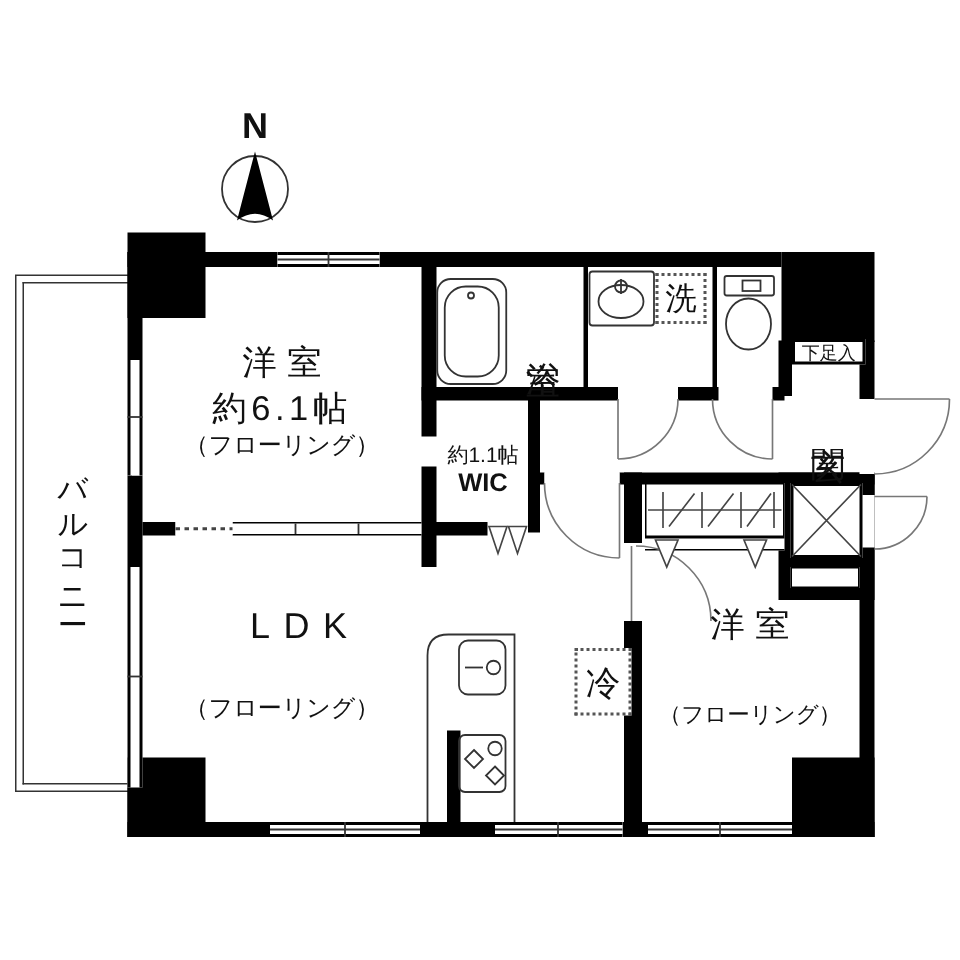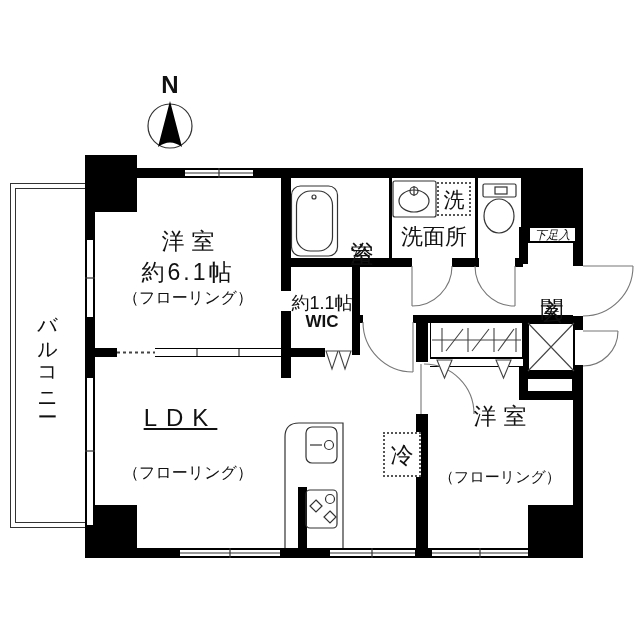--- a/index.html
+++ b/index.html
@@ -161,29 +161,28 @@
 
   <div class="lbl vert" style="left:31px;top:268px;width:34px;height:175px;font-size:20px;letter-spacing:3px;">バルコニー</div>
 
   <div class="lbl" style="left:108px;top:227px;width:160px;height:28px;font-size:23px;letter-spacing:7px;text-indent:7px;">洋室</div>
   <div class="lbl" style="left:108px;top:257px;width:160px;height:30px;font-size:23px;letter-spacing:3px;">約6.1帖</div>
   <div class="lbl" style="left:98px;top:288px;width:180px;height:20px;font-size:16px;">（フローリング）</div>
 
   <div class="lbl vert" style="left:346px;top:192px;width:32px;height:62px;font-size:23px;">浴室</div>
 
   <div class="lbl" style="left:438px;top:183px;width:32px;height:32px;font-size:21px;">洗</div>
-  <div class="lbl" style="left:389px;top:223px;width:90px;height:28px;font-size:22px;">洗面所</div>
 
-  <div class="lbl" style="left:528px;top:227px;width:49px;height:15px;font-size:12px;font-style:italic;">下足入</div>
+  <div class="lbl" style="left:528px;top:227px;width:49px;height:15px;font-size:12px;">下足入</div>
   <div class="lbl vert" style="left:535px;top:248px;width:34px;height:64px;font-size:23px;">玄関</div>
 
   <div class="lbl" style="left:291px;top:273px;width:62px;height:20px;font-size:17px;font-weight:700;margin-top:38px;">WIC</div>
-  <div class="lbl" style="left:289px;top:294px;width:66px;height:17px;font-size:18px;">約1.1帖</div>
+  <div class="lbl" style="left:289px;top:294px;width:66px;height:17px;font-size:14px;">約1.1帖</div>
 
-  <div class="lbl" style="left:96px;top:404px;width:160px;height:28px;font-size:24px;letter-spacing:9px;text-indent:9px;text-decoration:underline;">LDK</div>
+  <div class="lbl" style="left:119px;top:404px;width:160px;height:28px;font-size:24px;letter-spacing:9px;text-indent:9px;">LDK</div>
   <div class="lbl" style="left:98px;top:463px;width:180px;height:20px;font-size:16px;">（フローリング）</div>
 
   <div class="lbl" style="left:384px;top:438px;width:36px;height:34px;font-size:23px;">冷</div>
 
   <div class="lbl" style="left:430px;top:402px;width:140px;height:28px;font-size:23px;letter-spacing:7px;text-indent:7px;">洋室</div>
   <div class="lbl" style="left:420px;top:466px;width:160px;height:20px;font-size:15px;">（フローリング）</div>
 
 </div>
 
 </body></html>

